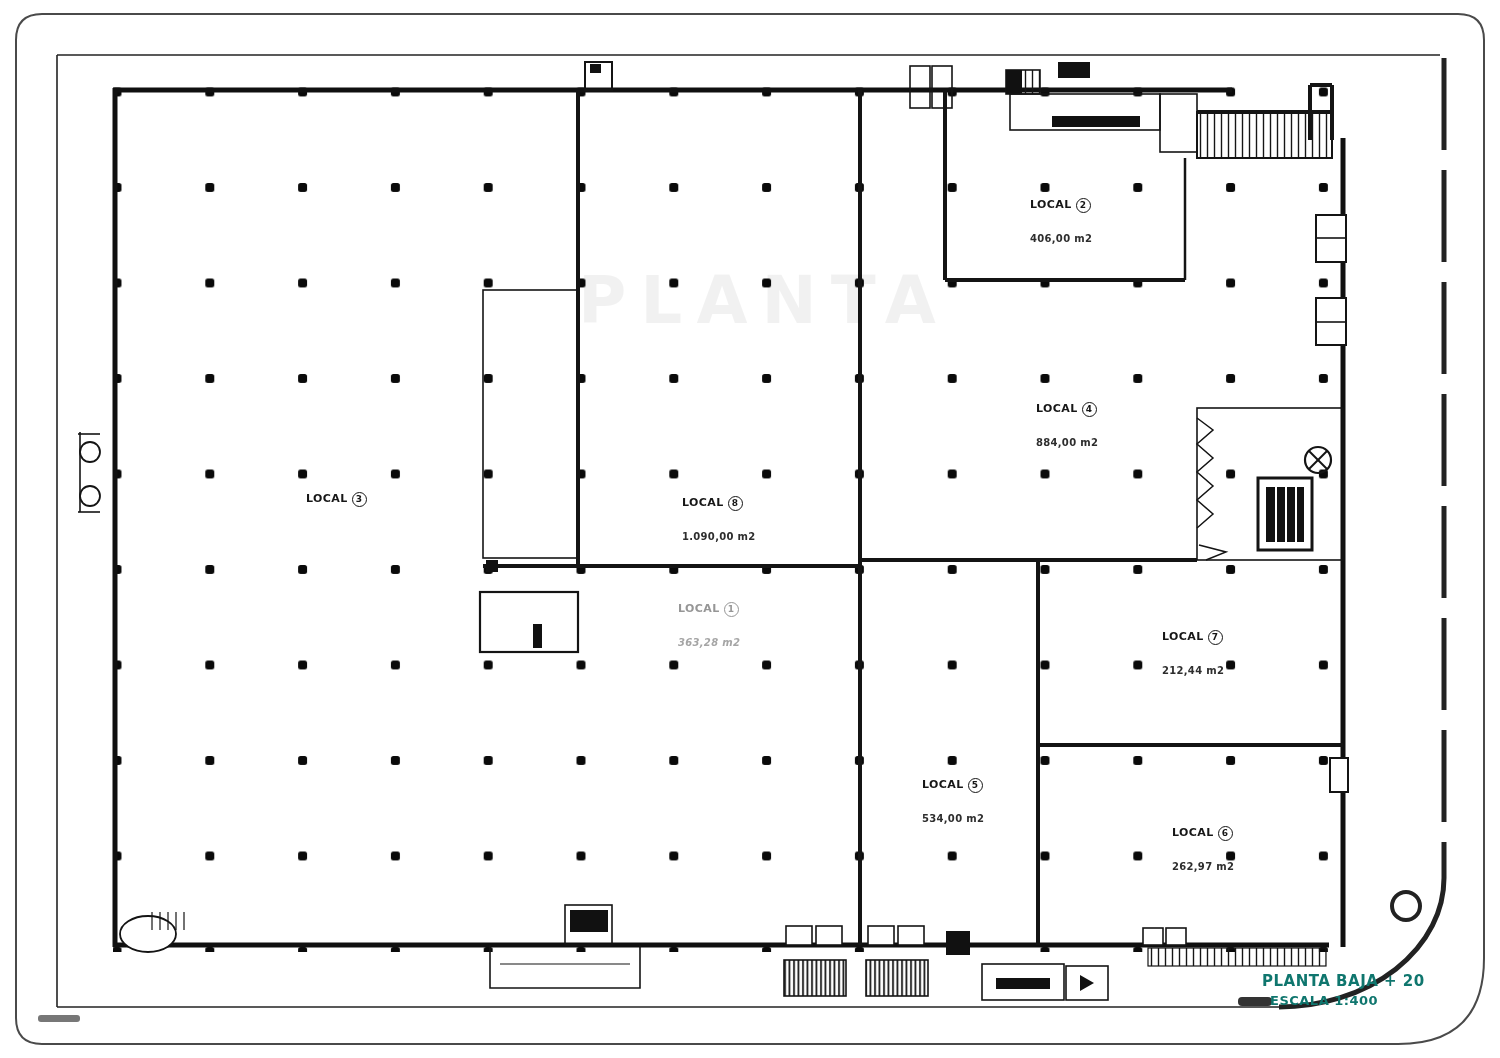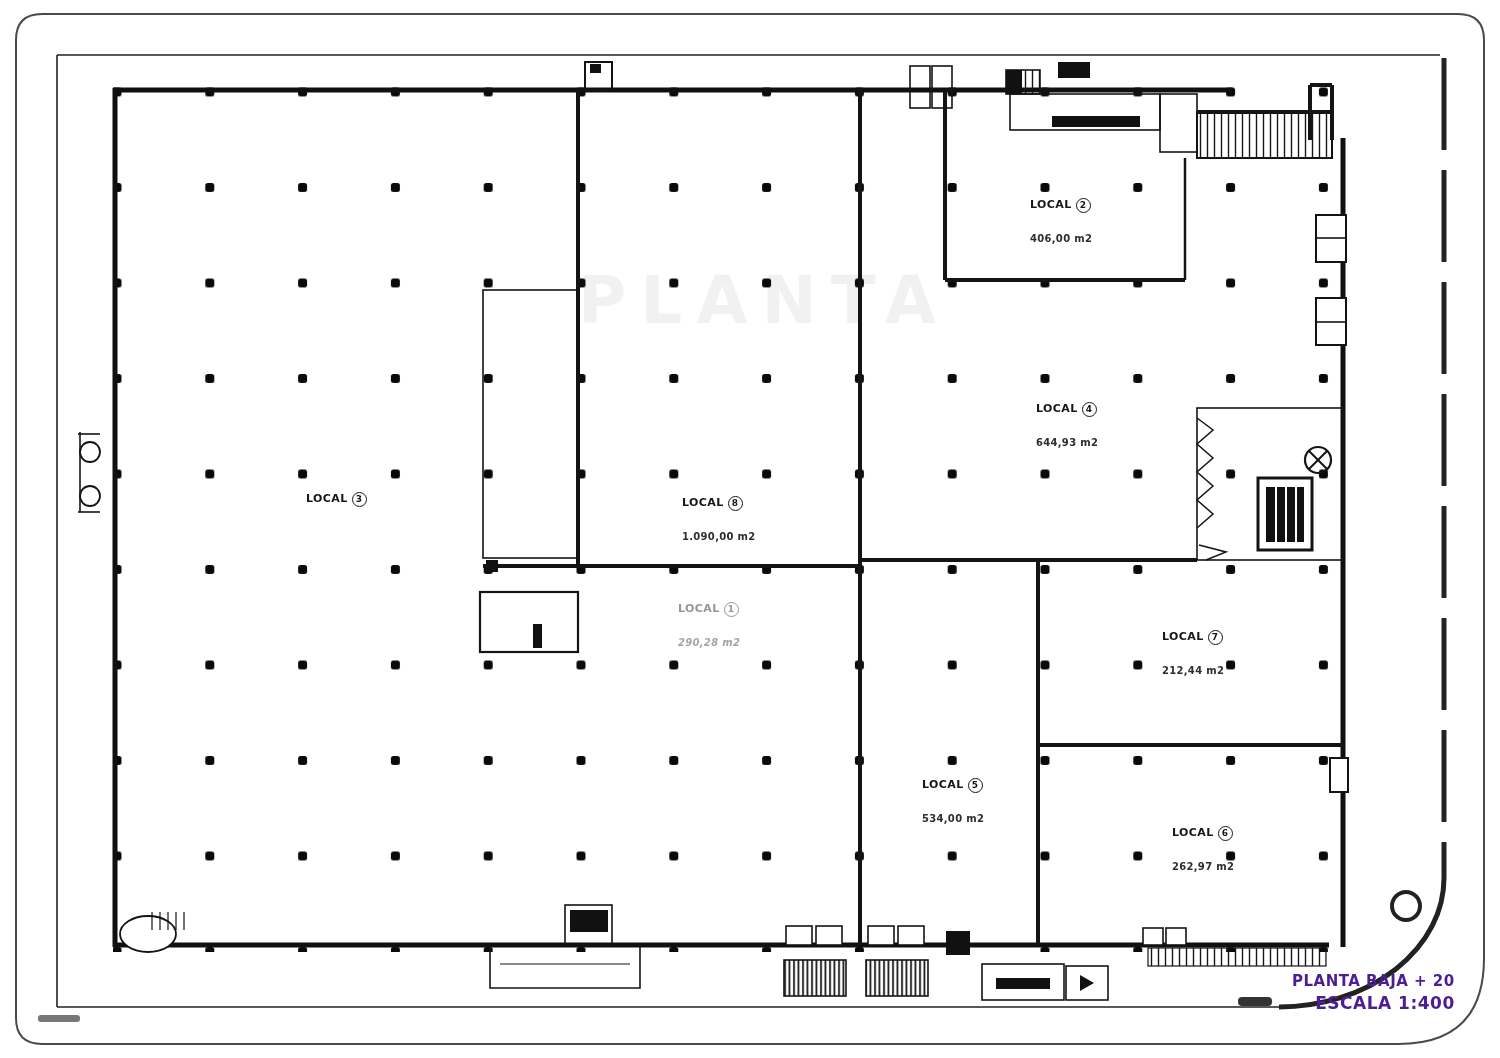--- a/index.html
+++ b/index.html
@@ -20,23 +20,23 @@
     margin-left:4px;font-weight:bold;
   }
   .area{font-size:10px;margin-top:19px;color:#2e2e2e;letter-spacing:.3px;}
   .muted{color:#969696;}
   .muted .badge{border-color:#969696;color:#969696;}
   .muted .area{color:#a5a5a5;font-style:italic;}
   .watermark{
     position:absolute;left:578px;top:262px;font-size:66px;font-weight:bold;
     letter-spacing:14px;color:rgba(0,0,0,0.055);
   }
-  .titleblock{position:absolute;left:1292px;top:972px;text-align:right;color:#4c1d95;}
+  .titleblock{position:absolute;left:1262px;top:972px;text-align:left;color:#0f766e;}
   .titleblock .t1{font-weight:bold;font-size:15px;letter-spacing:.5px;}
-  .titleblock .t2{font-weight:bold;font-size:17px;margin-top:3px;margin-left:8px;letter-spacing:.5px;}
+  .titleblock .t2{font-weight:bold;font-size:13px;margin-top:3px;margin-left:8px;letter-spacing:.5px;}
 </style>
 </head>
 <body>
 
 <div class="page">
 
   <svg class="plan-svg" width="1500" height="1058" viewBox="0 0 1500 1058">
     <defs>
       <pattern id="cols" patternUnits="userSpaceOnUse" x="112.5" y="87.5" width="92.8" height="95.5">
         <rect x="0" y="0" width="9" height="9" rx="2.5" fill="#0a0a0a"></rect>
@@ -190,37 +190,37 @@
         <span class="badge">8</span>
       </div>
     <div class="area">1.090,00 m2</div>
   </div>
 
   <div class="lbl muted" style="left:678px;top:602px;">
     <div class="row">
         <span>LOCAL</span>
         <span class="badge">1</span>
       </div>
-    <div class="area">290,28 m2</div>
+    <div class="area">363,28 m2</div>
   </div>
 
   <div class="lbl" style="left:1030px;top:198px;">
     <div class="row">
         <span>LOCAL</span>
         <span class="badge">2</span>
       </div>
     <div class="area">406,00 m2</div>
   </div>
 
   <div class="lbl" style="left:1036px;top:402px;">
     <div class="row">
         <span>LOCAL</span>
         <span class="badge">4</span>
       </div>
-    <div class="area">644,93 m2</div>
+    <div class="area">884,00 m2</div>
   </div>
 
   <div class="lbl" style="left:1162px;top:630px;">
     <div class="row">
         <span>LOCAL</span>
         <span class="badge">7</span>
       </div>
     <div class="area">212,44 m2</div>
   </div>
 

